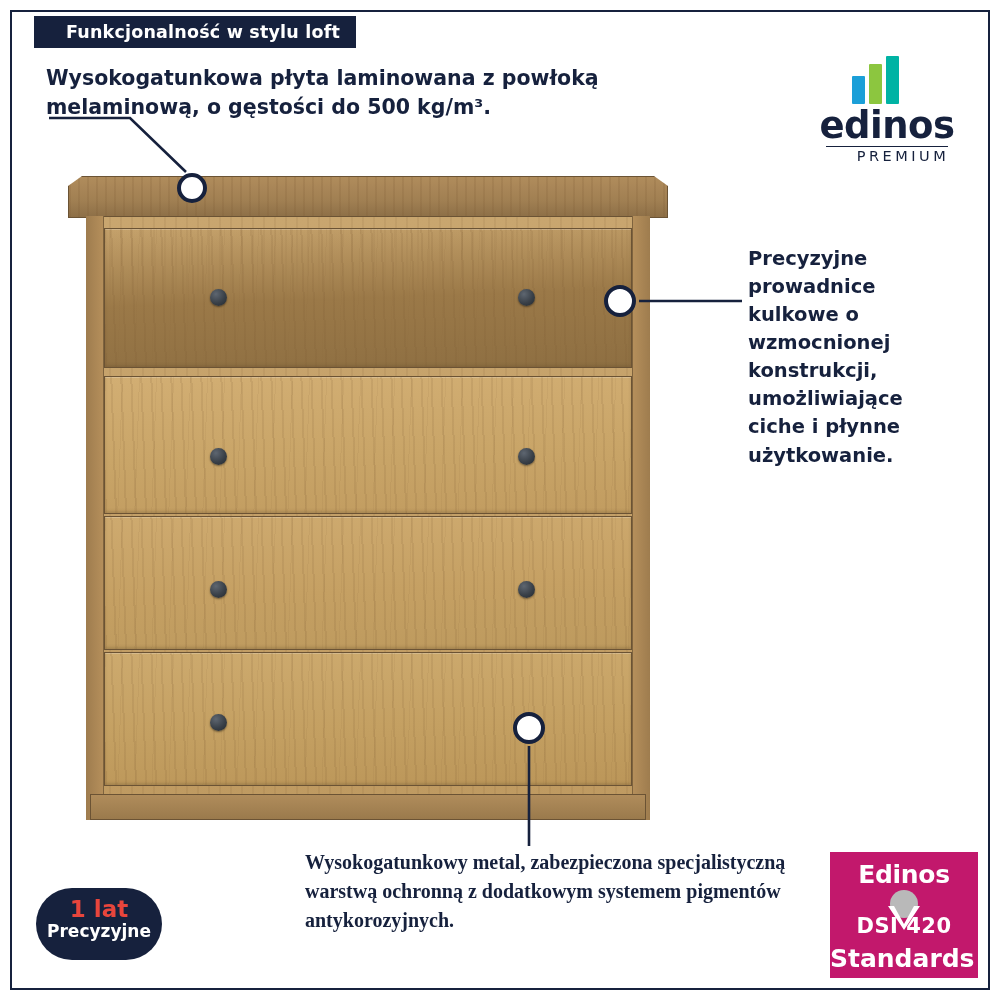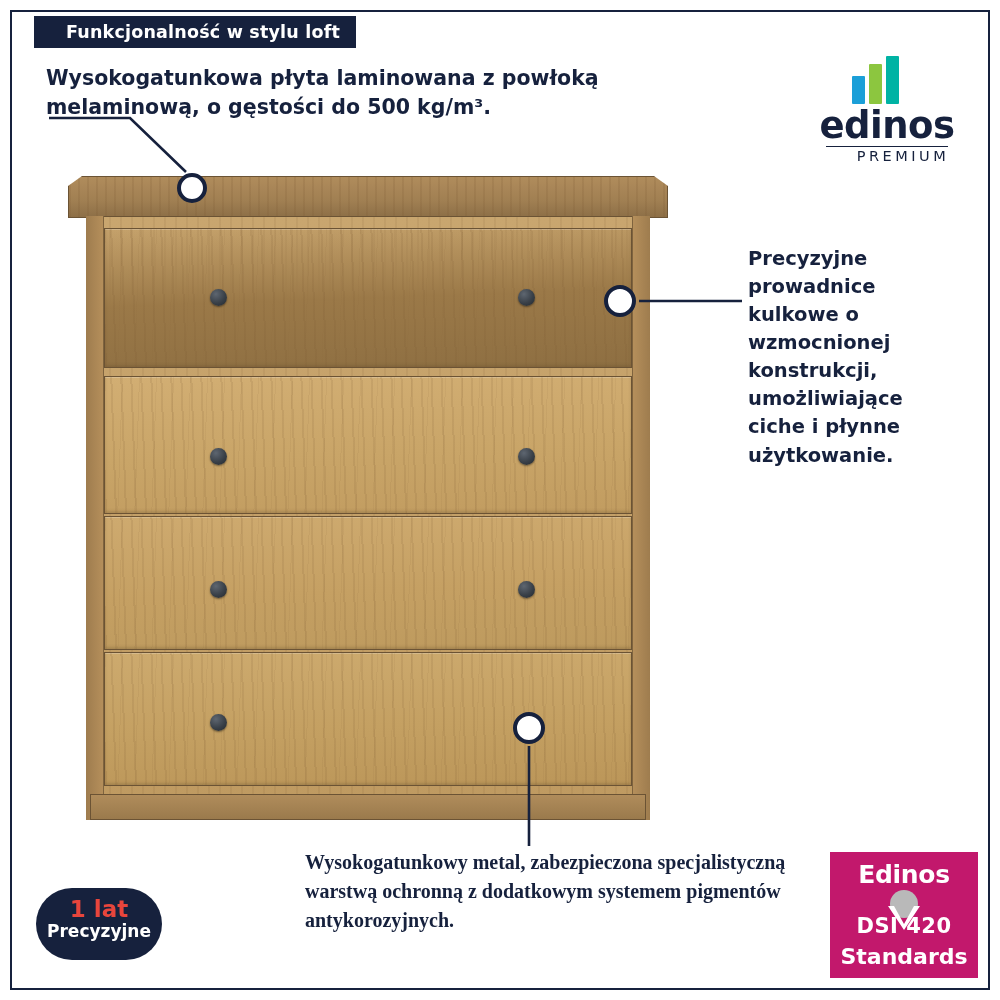--- a/index.html
+++ b/index.html
@@ -255,22 +255,21 @@
     letter-spacing: -.3px;
   }
   #dsi-badge .dsi-code {
     position: absolute; left: 0; top: 62px; width: 148px;
     text-align: center;
     font-size: 21px; font-weight: bold;
     letter-spacing: .5px;
   }
   #dsi-badge .dsi-standards {
     position: absolute; left: 0; top: 92px; width: 148px;
-    text-align: center;
-    font-size: 22px; font-weight: bold;
+    font-size: 25px; font-weight: bold;
   }
   #dsi-badge .dsi-mark {
     position: absolute;
     left: 54px; top: 38px;
     width: 40px; height: 40px;
   }
   #dsi-badge .dsi-mark .circle {
     position: absolute; left: 6px; top: 0;
     width: 28px; height: 28px; border-radius: 50%;
     background: #b9b9b9;

